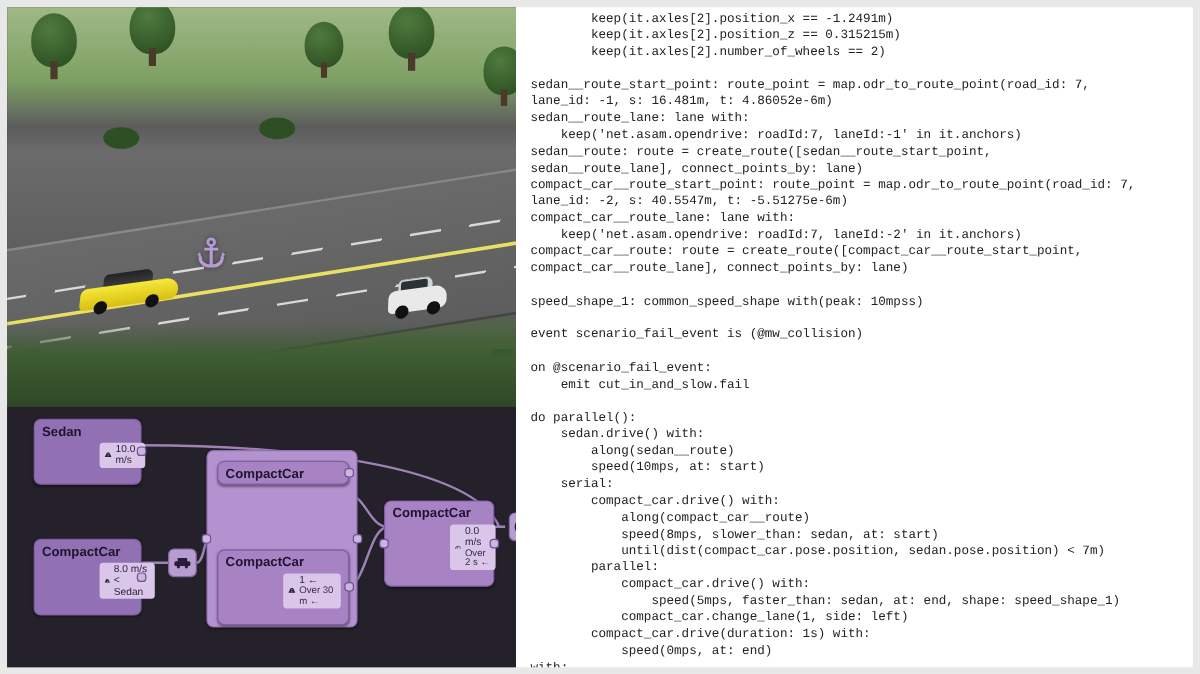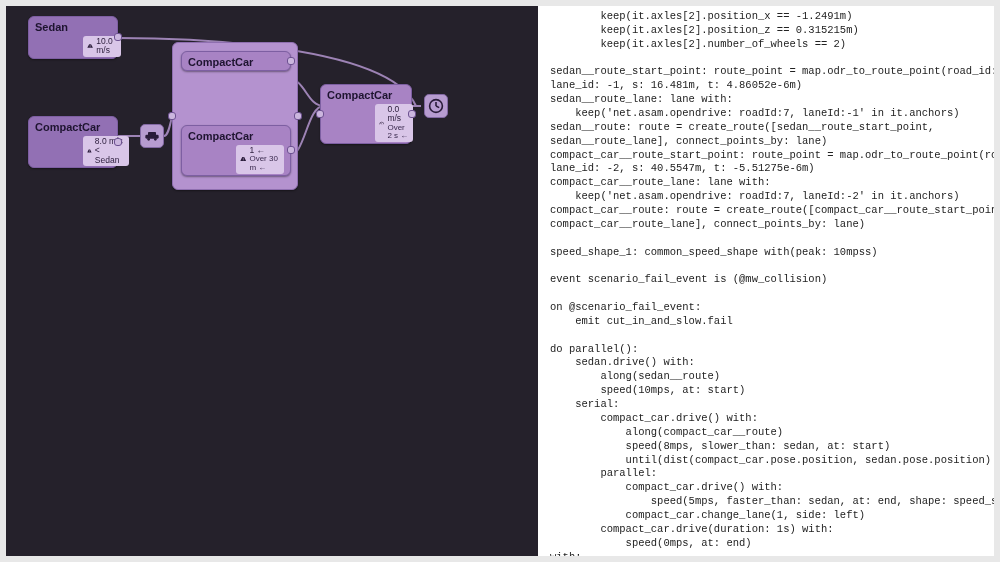--- a/index.html
+++ b/index.html
@@ -1,19 +1,19 @@
 <!DOCTYPE html>
 <html><head>
 <meta charset="utf-8">
 <style>
   * { box-sizing: border-box; margin: 0; padding: 0; }
   html, body { width: 1000px; height: 562px; font-family: "Segoe UI", Arial, sans-serif; background: #e8e8e8; overflow: hidden; }
   .frame { width: 1000px; height: 562px; padding: 6px; }
   .layout { display: flex; width: 100%; height: 100%; gap: 0; }
-  .left { width: 532px; display: flex; flex-direction: row; background: #222; }
+  .left { width: 424px; display: flex; flex-direction: column; background: #222; }
   .right { flex: 1; background: #fff; padding: 0 6px 12px 10px; overflow: hidden; }
 
   
   .viewport {
     position: relative; height: 333px; overflow: hidden;
     background: linear-gradient(180deg, #9fb887 0%, #7fa164 18%, #5c5c5c 30%, #6b6b6b 36%, #5a5a5a 70%, #4e6b3f 88%, #3f5a33 100%);
   }
   
   .road {
     position: absolute; left: -120px; top: 150px; width: 900px; height: 120px;
@@ -58,21 +58,21 @@
   
   .graph { flex:1; background:#25212b; position:relative; padding:14px 6px; overflow:hidden; }
 
   .node {
     position:absolute; background:#a883c4; border:1px solid #7d5fa2; border-radius:6px;
     box-shadow: 0 1px 2px rgba(0,0,0,.4);
   }
   .node.dk { background:#9270b4; }
   .node.group { background:#b492cf; border-color:#8f6fb0; }
   .node .title { font-size:11px; font-weight:600; color:#1e1430; padding:4px 6px 2px 6px; }
-  .node .row { display:flex; align-items:flex-end; gap:4px; padding:1px 6px 1px 6px;margin-left:48px; }
+  .node .row { display:flex; align-items:flex-end; gap:4px; padding:1px 6px 13px 6px;margin-left:48px; }
   .badge { display:flex; align-items:center; gap:3px; background:#d9c6e8; border-radius:3px; padding:1px 4px; font-size:8.5px; color:#2a1c3a; line-height:1.1; }
   .badge svg { width:10px; height:10px; }
   .sub { display:block; font-size:8px; color:#3a2a4e; }
 
   .port { position:absolute; width:8px; height:8px; background:#cbb6de; border:1px solid #6d5191; border-radius:3px; }
   .port.l { left:-5px; } .port.r { right:-5px; } .port.t50 { top:50%; margin-top:-4px; }
 
   .wire { position:absolute; stroke:#9d83b5; stroke-width:2; fill:none; }
   .chip { position:absolute; width:24px; height:24px; border-radius:5px; background:#b79cd0; border:1px solid #8369a4; display:flex; align-items:center; justify-content:center; }
   .chip.car svg { width:16px; height:12px; }

